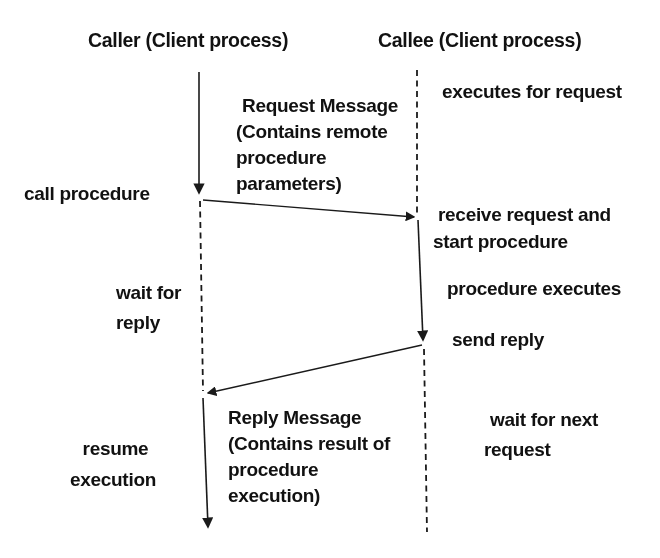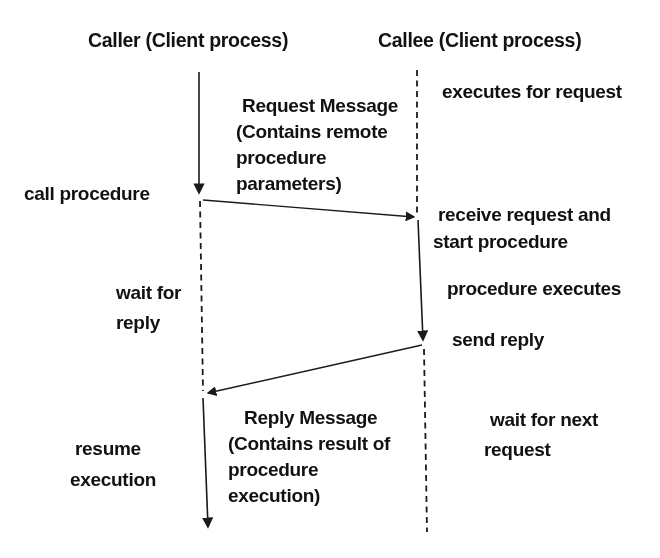--- a/index.html
+++ b/index.html
@@ -31,23 +31,23 @@
     line-height: 26px;
     white-space: nowrap;
     color: #111111;
   }
   .header {
     font-size: 19.5px;
   }
   .lh27 { line-height: 27px; }
   .lh30 { line-height: 30px; margin-left: 40px; }
   .lh31 { line-height: 31px; }
-  .ind5 { margin-left: 5px; }
+  .ind5 { margin-left: 5px; text-align: center; }
   .ind6 { margin-left: 6px; }
-  .ind8 { margin-left: 16px; }
+  .ind8 { margin-left: 0; }
 </style>
 </head>
 <body>
 
 <div class="canvas">
 
   <svg class="diagram-svg" viewBox="0 0 660 558" xmlns="http://www.w3.org/2000/svg">
     <defs>
       <marker id="arrow" viewBox="0 0 10 10" refX="8.5" refY="5" markerWidth="7" markerHeight="7" orient="auto">
         <path d="M0,0 L10,5 L0,10 z" fill="#1a1a1a"></path>

